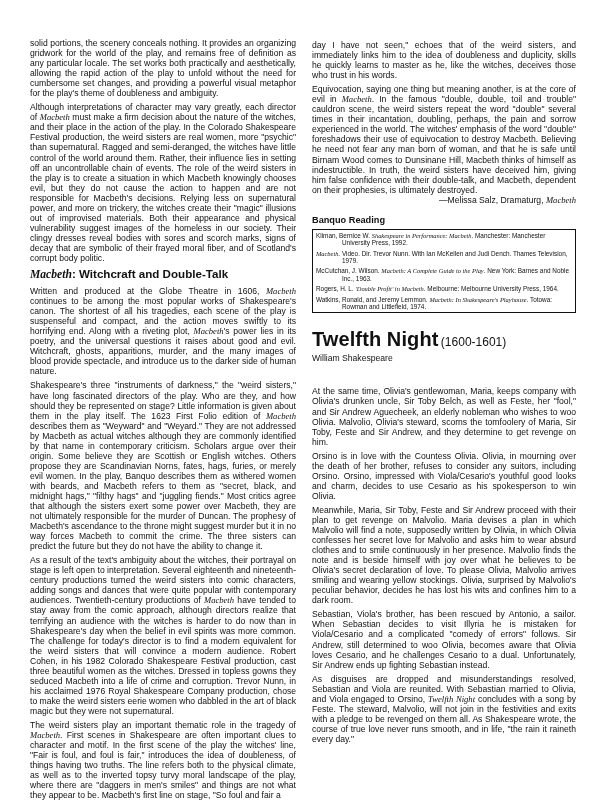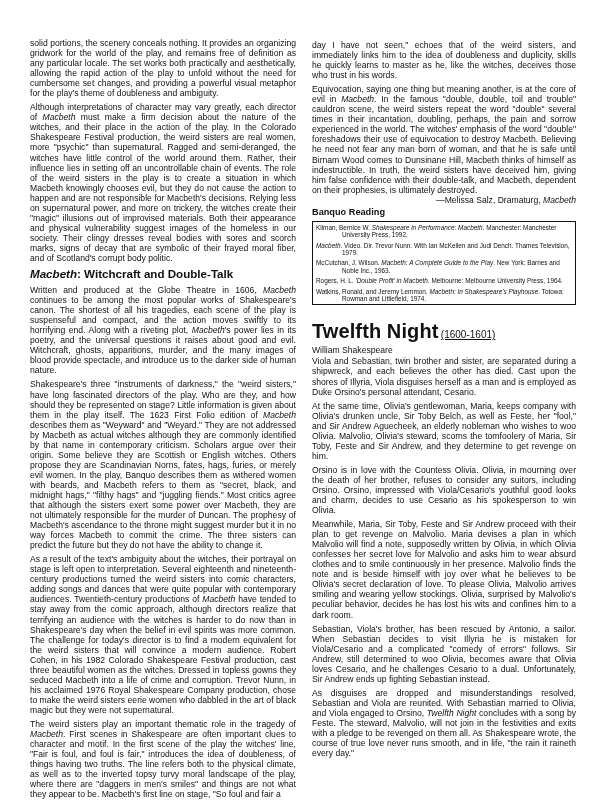--- a/index.html
+++ b/index.html
@@ -7,38 +7,38 @@
     width: 611px; height: 800px; position: relative; overflow: hidden;
     font-family: "Liberation Sans", sans-serif; color: #111;
   }
   .col {
     position: absolute; top: 0;
     font-size: 8.6px; line-height: 10.05px;
   }
   .col-left { left: 30px; width: 266px; top: 38px; }
   .col-right { left: 312px; width: 264px; top: 40px; }
   p { margin: 0 0 4px 0; text-align: justify; }
-  em, i { font-style: italic; }
+  em, i { font-style: italic; font-family: Liberation Serif, serif; }
   h2.section {
     font-size: 11.6px; font-weight: bold; margin: 0 0 5px 0; line-height: 13px;
   }
-  .sig { text-align: right; margin: 0 0 2px 0; }
+  .sig { text-align: right; margin: 0 0 10px 0; }
   h3.fr-title { font-size: 9.2px; font-weight: bold; margin: 0 0 3px 0; line-height: 11px; }
   .fr-box {
     border: 1px solid #111; padding: 2px 3px 2px 3px;
     font-size: 6.4px; line-height: 7.4px;
   }
   .fr-item { margin: 0 0 3px 0; padding-left: 26px; text-indent: -26px; }
   .fr-item:last-child { margin-bottom: 0; }
   .synopsis { margin-top: 16px; }
   .syn-label { font-size: 8.6px; line-height: 10px; }
   .syn-title-row { line-height: 20px; }
   .syn-title { font-size: 20px; font-weight: bold; letter-spacing: 0.1px; }
-  .syn-years { font-size: 10px; text-decoration: underline; }
-  .syn-author { font-size: 8.6px; line-height: 11px; margin-bottom: 0; }
+  .syn-years { font-size: 12px; }
+  .syn-author { font-size: 8.6px; line-height: 11px; margin-bottom: 22px; }
 </style>
 </head>
 <body>
 
 <div class="col col-left">
   <p>solid portions, the scenery conceals nothing. It provides an organizing gridwork for the world of the play, and remains free of definition as any particular locale. The set works both practically and aesthetically, allowing the rapid action of the play to unfold without the need for cumbersome set changes, and providing a powerful visual metaphor for the play's theme of doubleness and ambiguity.</p>
   <p><span>Although interpretations of character may vary greatly, each director of </span><em>Macbeth</em><span> must make a firm decision about the nature of the witches, and their place in the action of the play. In the Colorado Shakespeare Festival production, the weird sisters are real women, more "psychic" than supernatural. Ragged and semi-deranged, the witches have little control of the world around them. Rather, their influence lies in setting off an uncontrollable chain of events. The role of the weird sisters in the play is to create a situation in which Macbeth knowingly chooses evil, but they do not cause the action to happen and are not responsible for Macbeth's decisions. Relying less on supernatural power, and more on trickery, the witches create their "magic" illusions out of improvised materials. Both their appearance and physical vulnerability suggest images of the homeless in our society. Their clingy dresses reveal bodies with sores and scorch marks, signs of decay that are symbolic of their frayed moral fiber, and of Scotland's corrupt body politic.</span></p>
 
   <h2 class="section"><em>Macbeth</em><span>: Witchcraft and Double-Talk</span></h2>
 
@@ -66,20 +66,19 @@
       <div class="fr-item"><span>Watkins, Ronald, and Jeremy Lemmon. </span><em>Macbeth: In Shakespeare's Playhouse</em><span>. Totowa: Rowman and Littlefield, 1974.</span></div>
     </div>
   </div>
 
   <div class="synopsis">
     <div class="syn-title-row">
       <span class="syn-title">Twelfth Night</span>
       <span class="syn-years">(1600-1601)</span>
     </div>
     <div class="syn-author">William Shakespeare</div>
-    <p>Viola and Sebastian, twin brother and sister, are separated during a shipwreck, and each believes the other has died. Cast upon the shores of Illyria, Viola disguises herself as a man and is employed as Duke Orsino's personal attendant, Cesario.</p>
     <p>At the same time, Olivia's gentlewoman, Maria, keeps company with Olivia's drunken uncle, Sir Toby Belch, as well as Feste, her "fool," and Sir Andrew Aguecheek, an elderly nobleman who wishes to woo Olivia. Malvolio, Olivia's steward, scorns the tomfoolery of Maria, Sir Toby, Feste and Sir Andrew, and they determine to get revenge on him.</p>
     <p>Orsino is in love with the Countess Olivia. Olivia, in mourning over the death of her brother, refuses to consider any suitors, including Orsino. Orsino, impressed with Viola/Cesario's youthful good looks and charm, decides to use Cesario as his spokesperson to win Olivia.</p>
     <p>Meanwhile, Maria, Sir Toby, Feste and Sir Andrew proceed with their plan to get revenge on Malvolio. Maria devises a plan in which Malvolio will find a note, supposedly written by Olivia, in which Olivia confesses her secret love for Malvolio and asks him to wear absurd clothes and to smile continuously in her presence. Malvolio finds the note and is beside himself with joy over what he believes to be Olivia's secret declaration of love. To please Olivia, Malvolio arrives smiling and wearing yellow stockings. Olivia, surprised by Malvolio's peculiar behavior, decides he has lost his wits and confines him to a dark room.</p>
     <p>Sebastian, Viola's brother, has been rescued by Antonio, a sailor. When Sebastian decides to visit Illyria he is mistaken for Viola/Cesario and a complicated "comedy of errors" follows. Sir Andrew, still determined to woo Olivia, becomes aware that Olivia loves Cesario, and he challenges Cesario to a dual. Unfortunately, Sir Andrew ends up fighting Sebastian instead.</p>
     <p><span>As disguises are dropped and misunderstandings resolved, Sebastian and Viola are reunited. With Sebastian married to Olivia, and Viola engaged to Orsino, </span><em>Twelfth Night</em><span> concludes with a song by Feste. The steward, Malvolio, will not join in the festivities and exits with a pledge to be revenged on them all. As Shakespeare wrote, the course of true love never runs smooth, and in life, "the rain it raineth every day."</span></p>
   </div>
 </div>
 
 </body></html>

